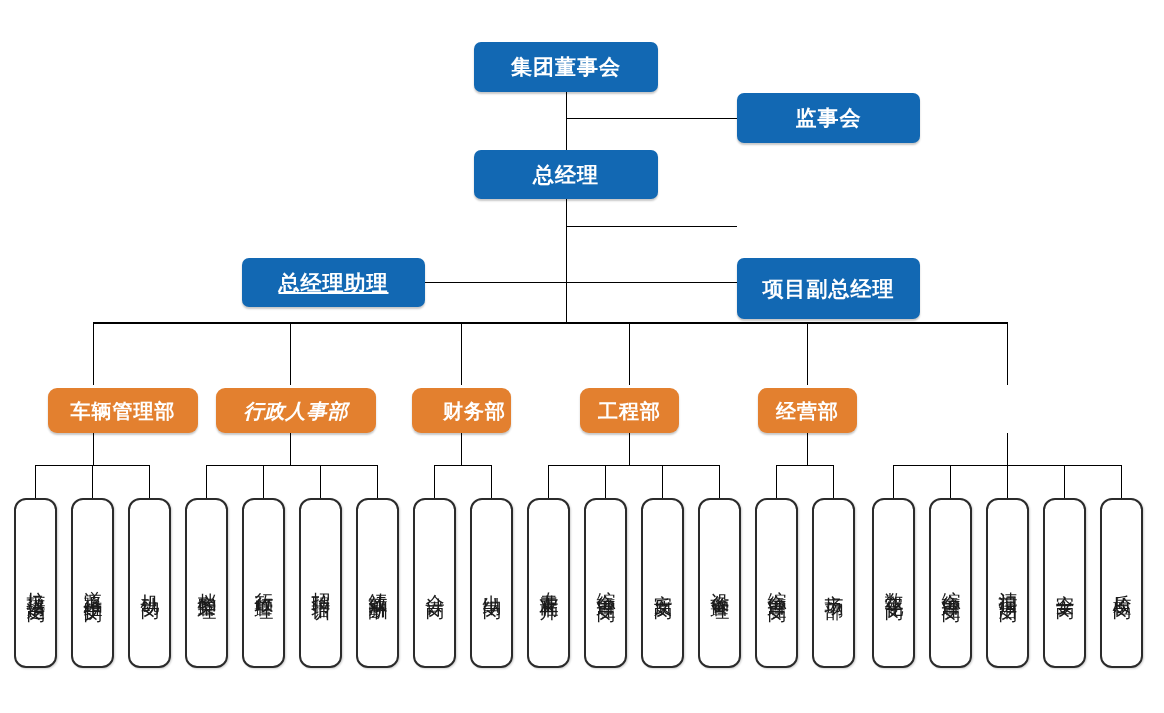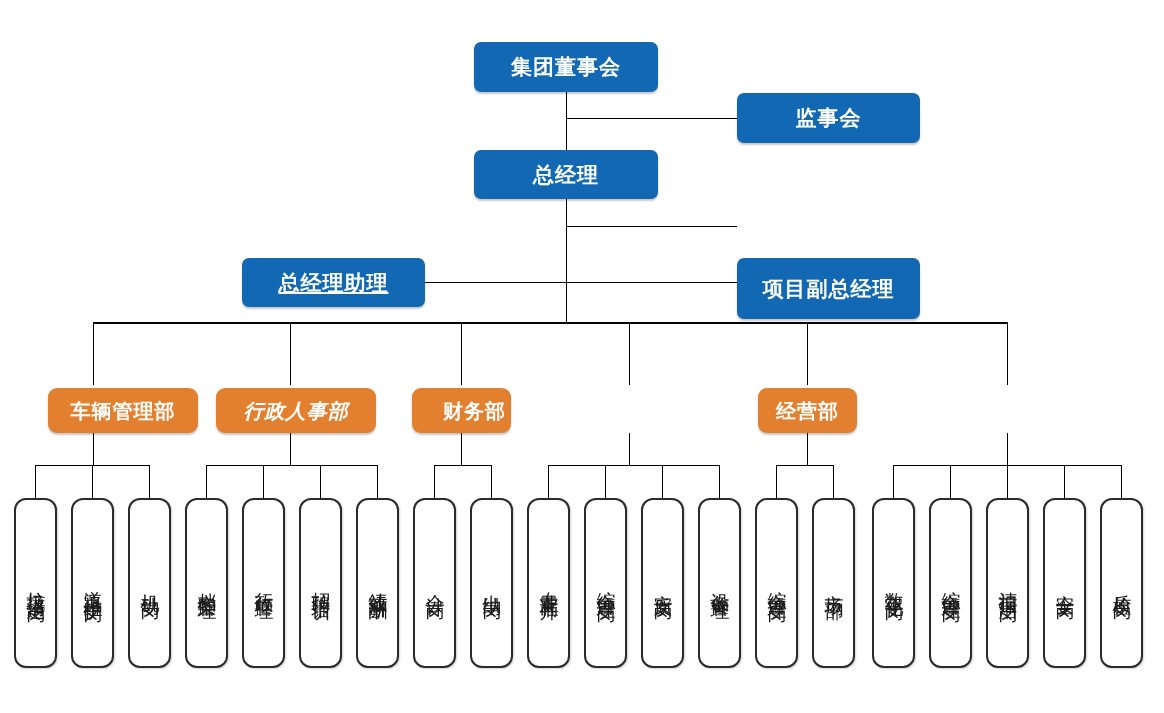--- a/index.html
+++ b/index.html
@@ -124,20 +124,23 @@
 
   <div class="node orange" style="left:20px; top:388px; width:150px; height:45px;margin-left:28px;">
     <span>车辆管理部</span>
   </div>
   <div class="node orange" style="left:216px; top:388px; width:160px; height:45px;font-style:italic;">
     <span>行政人事部</span>
   </div>
   <div class="node orange" style="left:412px; top:388px; width:99px; height:45px;padding-left:26px;">
     <span>财务部</span>
   </div>
+  <div class="node orange" style="left:580px; top:388px; width:99px; height:45px;">
+    <span>工程部</span>
+  </div>
   <div class="node orange" style="left:758px; top:388px; width:99px; height:45px;">
     <span>经营部</span>
   </div>
 
   <div class="line v" style="left:93px; top:433px; height:32px;"></div>
   <div class="line h" style="left:35px; top:465px; width:115px;"></div>
   <div class="line v" style="left:35px;  top:465px; height:33px;"></div>
   <div class="line v" style="left:92px;  top:465px; height:33px;"></div>
   <div class="line v" style="left:149px; top:465px; height:33px;"></div>
 

